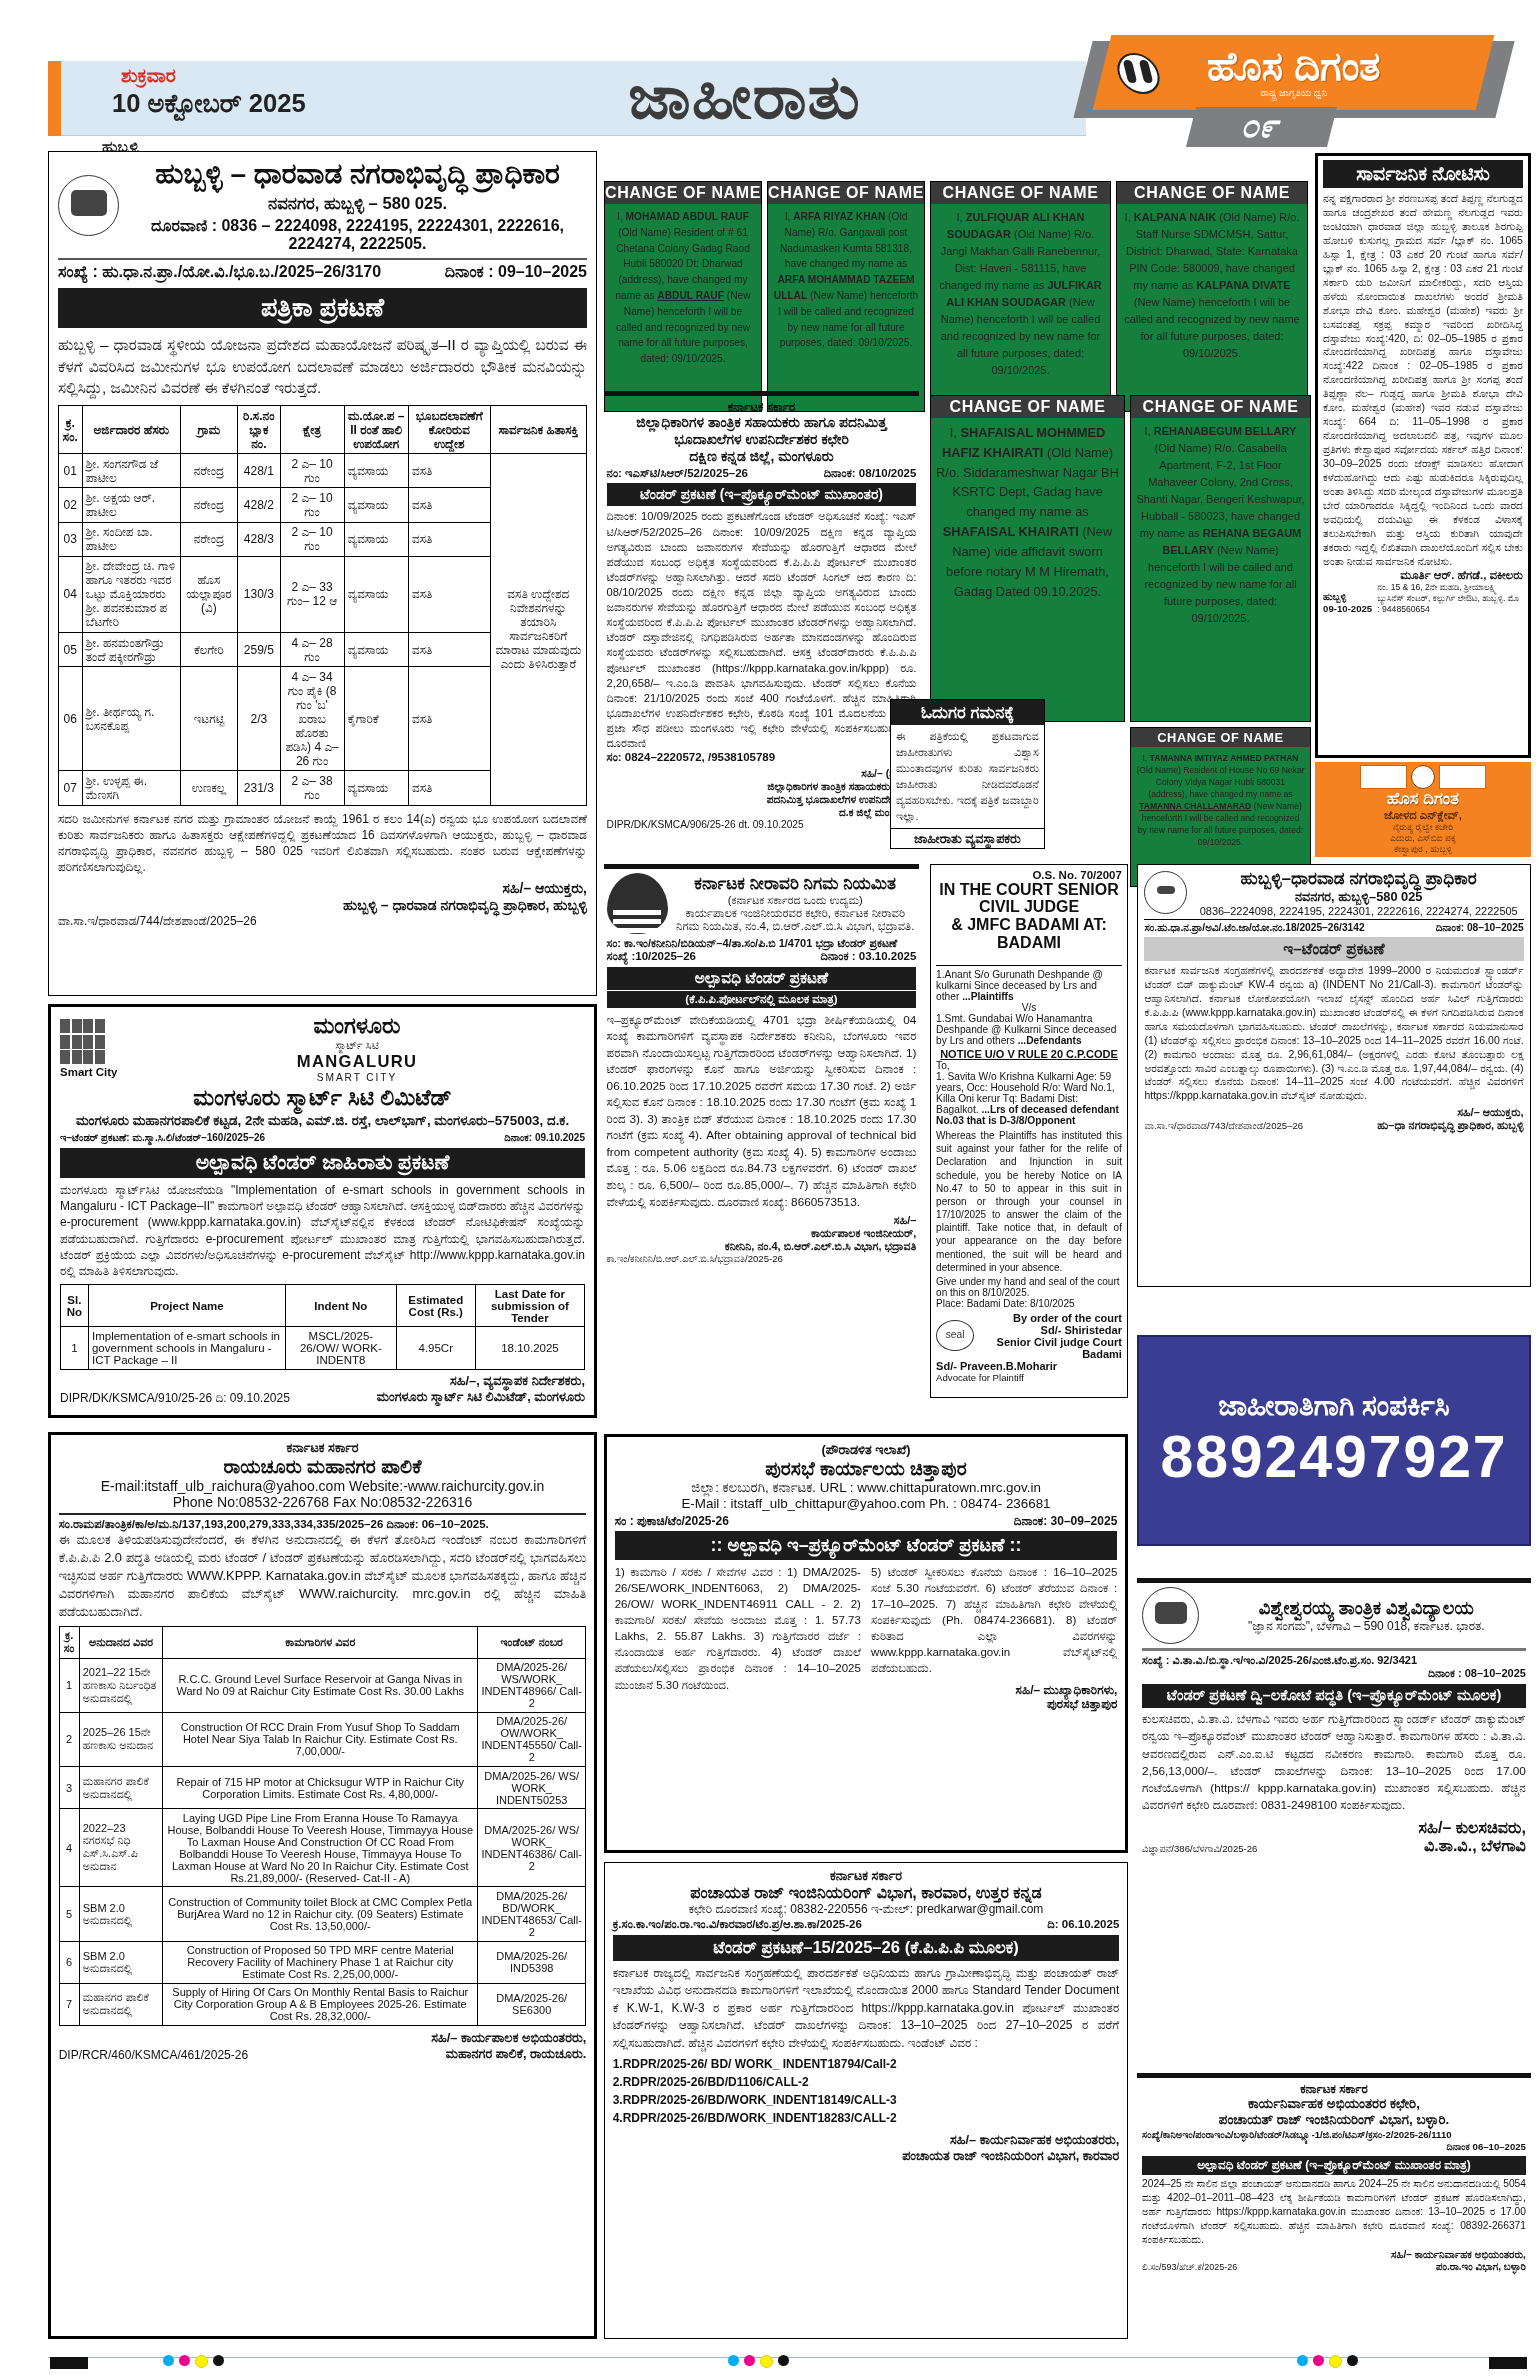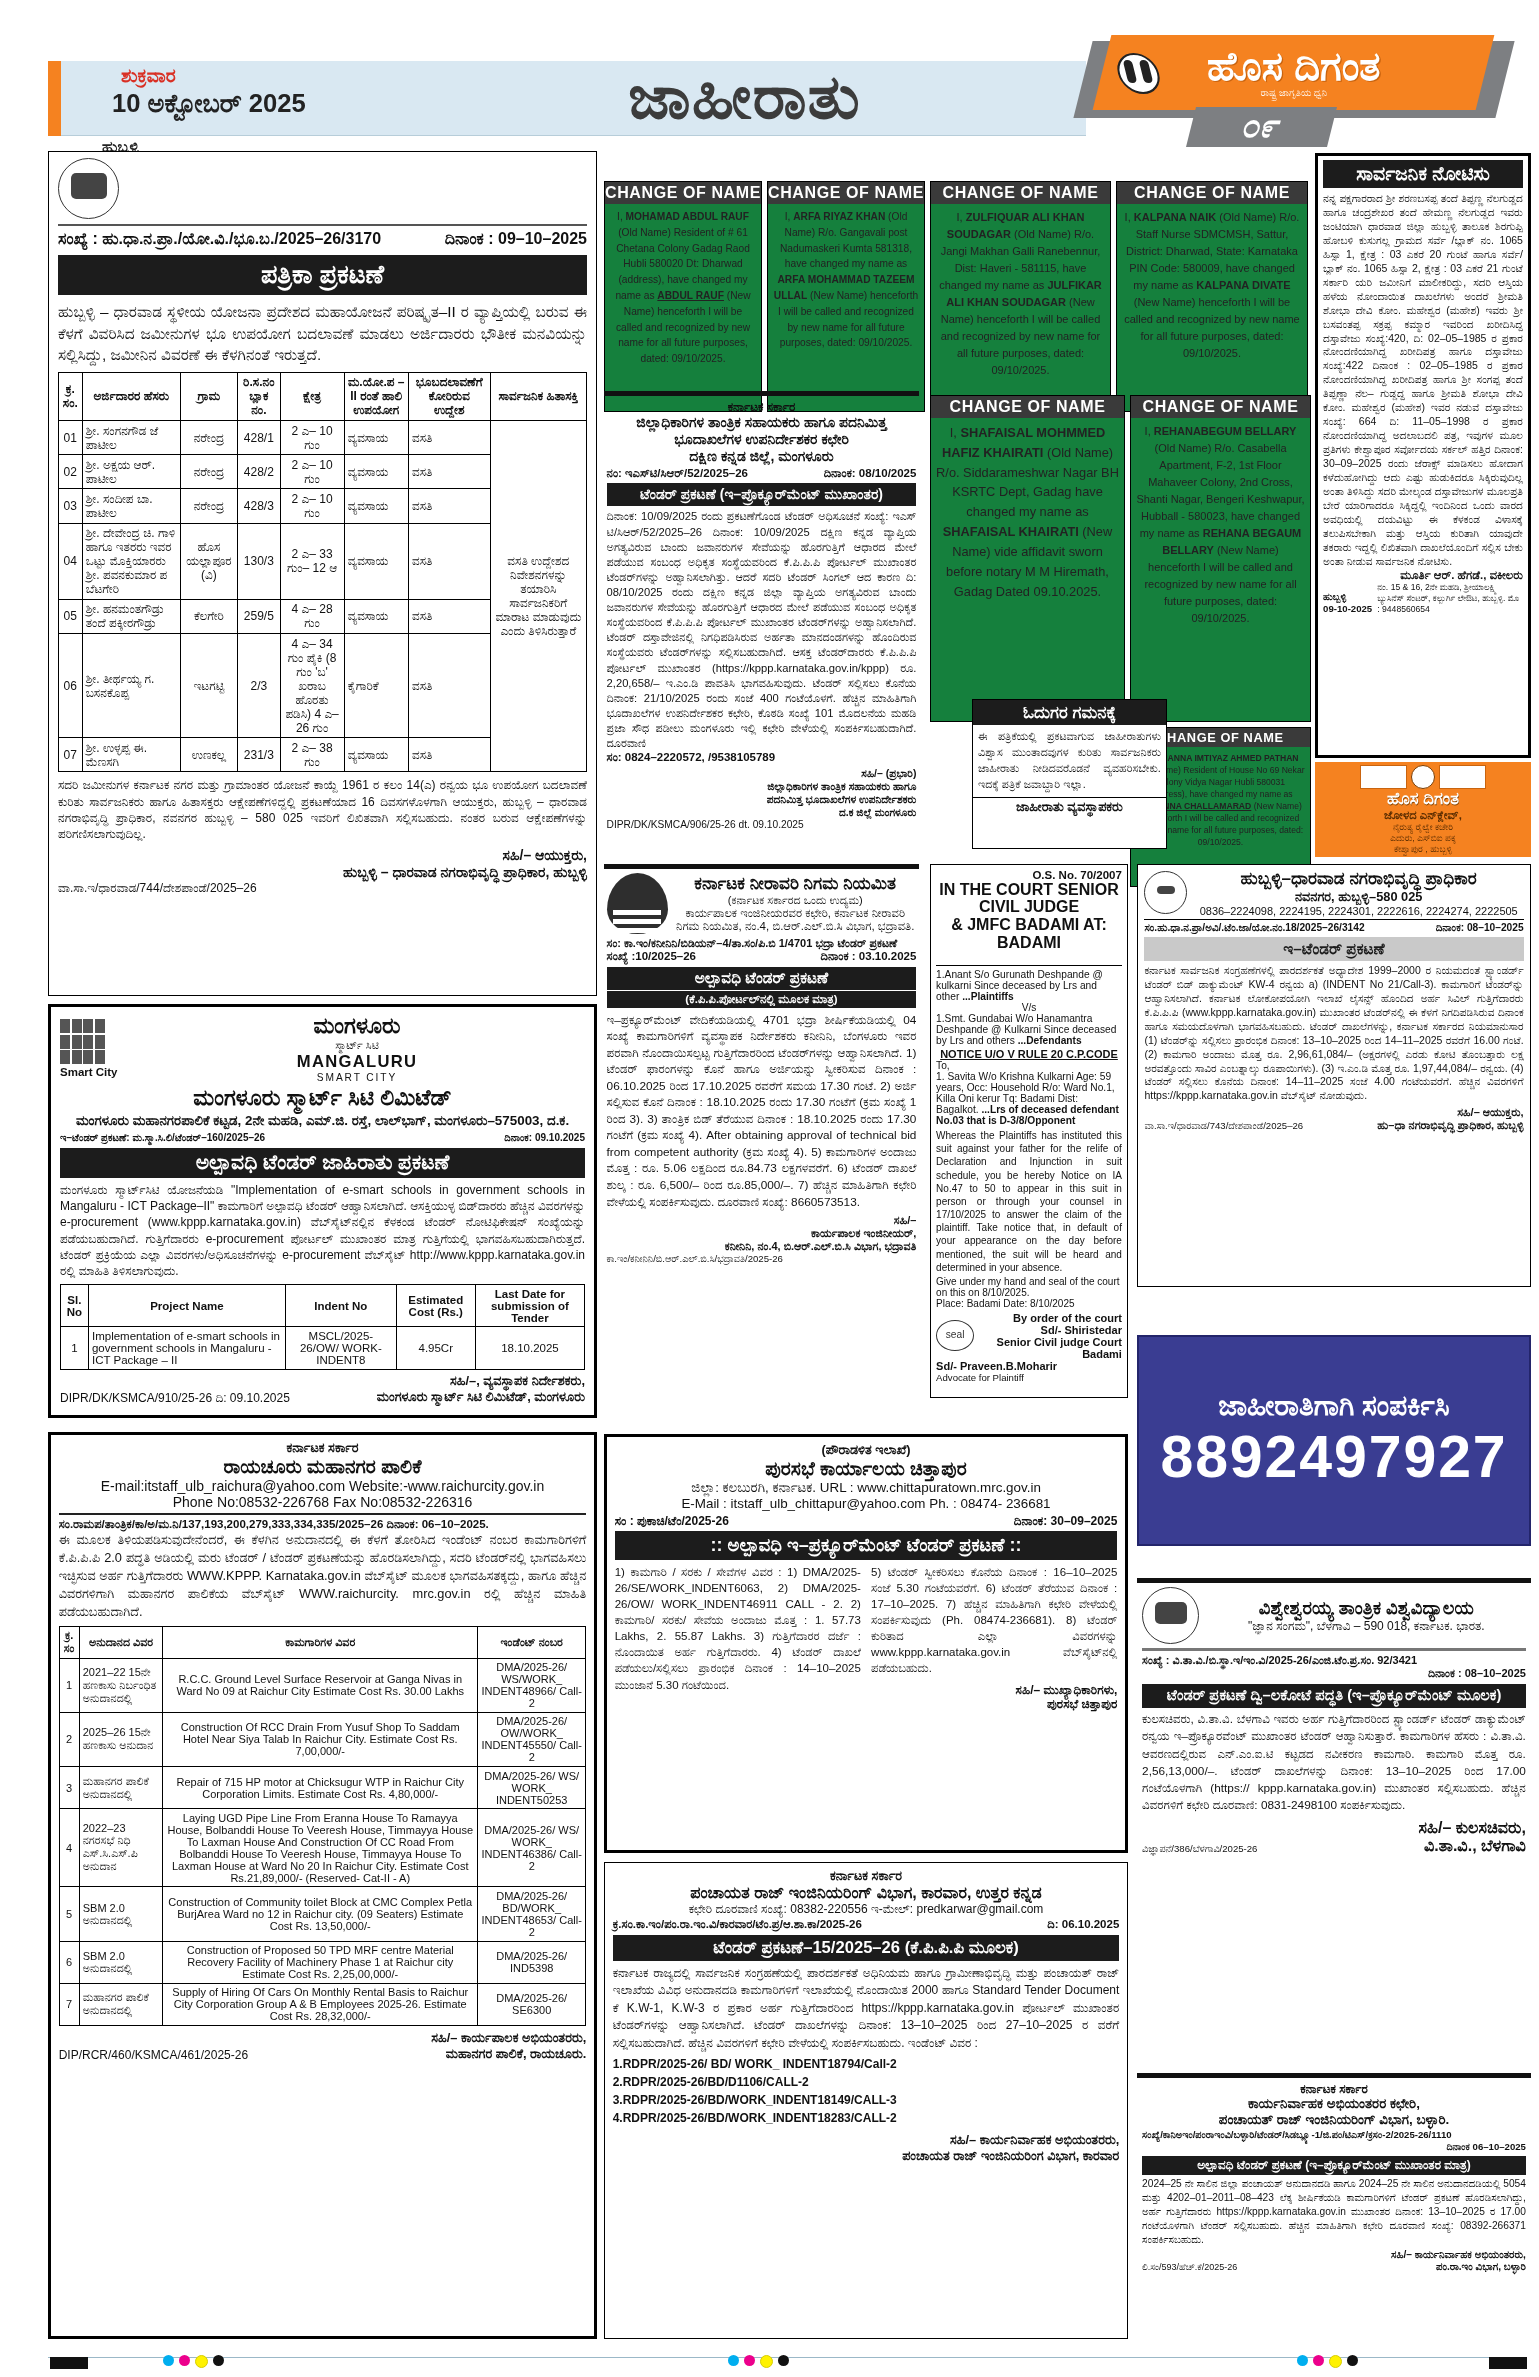--- a/index.html
+++ b/index.html
@@ -78,20 +78,25 @@
       <div class="logo-tag">ರಾಷ್ಟ್ರ ಜಾಗೃತಿಯ ಧ್ವನಿ</div>
     </div>
   </div>
   <div class="logo-emblem"></div>
   <div class="logo-page">೦೯</div>
 </div>
 
 <div class="abs box" style="left:48px;top:151px;width:549px;height:845px;padding:6.4px 9px;">
   <div style="display:flex;align-items:center;gap:9px;">
     <span class="logo-circle"></span>
+    <div style="flex:1;">
+      <div class="h-org" style="font-size:28px;">ಹುಬ್ಬಳ್ಳಿ – ಧಾರವಾಡ ನಗರಾಭಿವೃದ್ಧಿ ಪ್ರಾಧಿಕಾರ</div>
+      <div class="h-sub" style="font-size:16.6px;margin-top:2.6px;">ನವನಗರ, ಹುಬ್ಬಳ್ಳಿ – 580 025.</div>
+      <div class="h-sub" style="font-size:16px;margin-top:2.6px;">ದೂರವಾಣಿ : 0836 – 2224098, 2224195, 22224301, 2222616, 2224274, 2222505.</div>
+    </div>
   </div>
   <div style="border-top:2.6px solid #555;margin:5.1px 0 3.8px;"></div>
   <div class="refrow" style="font-size:16px;">
     <span>ಸಂಖ್ಯೆ : ಹು.ಧಾ.ನ.ಪ್ರಾ./ಯೋ.ವಿ./ಭೂ.ಬ./2025–26/3170</span>
     <span>ದಿನಾಂಕ : 09–10–2025</span>
   </div>
   <div class="band" style="font-size:25.6px;padding:5.1px 0;margin:6.4px 0;">ಪತ್ರಿಕಾ ಪ್ರಕಟಣೆ</div>
   <div class="para" style="font-size:15.3px;line-height:1.4;">ಹುಬ್ಬಳ್ಳಿ – ಧಾರವಾಡ ಸ್ಥಳೀಯ ಯೋಜನಾ ಪ್ರದೇಶದ ಮಹಾಯೋಜನೆ ಪರಿಷ್ಕೃತ–II ರ ವ್ಯಾಪ್ತಿಯಲ್ಲಿ ಬರುವ ಈ ಕೆಳಗೆ ವಿವರಿಸಿದ ಜಮೀನುಗಳ ಭೂ ಉಪಯೋಗ ಬದಲಾವಣೆ ಮಾಡಲು ಅರ್ಜಿದಾರರು ಭೌತೀಕ ಮನವಿಯನ್ನು ಸಲ್ಲಿಸಿದ್ದು, ಜಮೀನಿನ ವಿವರಣೆ ಈ ಕೆಳಗಿನಂತೆ ಇರುತ್ತದೆ.</div>
   <table style="margin-top:6.4px;font-size:12px;">
     <thead>
@@ -382,21 +387,21 @@
   <div class="band" style="font-size:11.5px;padding:1.9px 0;margin:1.3px 0 3.8px;">(ಕೆ.ಪಿ.ಪಿ.ಪೋರ್ಟಲ್‌ನಲ್ಲಿ ಮೂಲಕ ಮಾತ್ರ)</div>
   <div class="para" style="font-size:11.8px;line-height:1.4;">ಇ–ಪ್ರಕ್ಯೂರ್‌ಮೆಂಟ್ ವೇದಿಕೆಯಡಿಯಲ್ಲಿ 4701 ಭದ್ರಾ ಶೀರ್ಷಿಕೆಯಡಿಯಲ್ಲಿ 04 ಸಂಖ್ಯೆ ಕಾಮಗಾರಿಗಳಿಗೆ ವ್ಯವಸ್ಥಾಪಕ ನಿರ್ದೇಶಕರು ಕನೀನಿನಿ, ಬೆಂಗಳೂರು ಇವರ ಪರವಾಗಿ ನೊಂದಾಯಿಸಲ್ಪಟ್ಟ ಗುತ್ತಿಗೆದಾರರಿಂದ ಟೆಂಡರ್‌ಗಳನ್ನು ಆಹ್ವಾನಿಸಲಾಗಿದೆ. 1) ಟೆಂಡರ್ ಫಾರಂಗಳನ್ನು ಕೊನೆ ಹಾಗೂ ಅರ್ಜಿಯನ್ನು ಸ್ವೀಕರಿಸುವ ದಿನಾಂಕ : 06.10.2025 ರಿಂದ 17.10.2025 ರವರೆಗೆ ಸಮಯ 17.30 ಗಂಟೆ. 2) ಅರ್ಜಿ ಸಲ್ಲಿಸುವ ಕೊನೆ ದಿನಾಂಕ : 18.10.2025 ರಂದು 17.30 ಗಂಟೆಗೆ (ಕ್ರಮ ಸಂಖ್ಯೆ 1 ರಿಂದ 3). 3) ತಾಂತ್ರಿಕ ಬಿಡ್ ತೆರೆಯುವ ದಿನಾಂಕ : 18.10.2025 ರಂದು 17.30 ಗಂಟೆಗೆ (ಕ್ರಮ ಸಂಖ್ಯೆ 4). After obtaining approval of technical bid from competent authority (ಕ್ರಮ ಸಂಖ್ಯೆ 4). 5) ಕಾಮಗಾರಿಗಳ ಅಂದಾಜು ಮೊತ್ತ : ರೂ. 5.06 ಲಕ್ಷದಿಂದ ರೂ.84.73 ಲಕ್ಷಗಳವರೆಗೆ. 6) ಟೆಂಡರ್ ದಾಖಲೆ ಶುಲ್ಕ : ರೂ. 6,500/– ರಿಂದ ರೂ.85,000/–. 7) ಹೆಚ್ಚಿನ ಮಾಹಿತಿಗಾಗಿ ಕಛೇರಿ ವೇಳೆಯಲ್ಲಿ ಸಂಪರ್ಕಿಸುವುದು. ದೂರವಾಣಿ ಸಂಖ್ಯೆ: 8660573513.</div>
   <div class="sig" style="font-size:11px;margin-top:3.8px;">
     <div>ಸಹಿ/–</div>
     <div>ಕಾರ್ಯಪಾಲಕ ಇಂಜಿನೀಯರ್,</div>
     <div>ಕನೀನಿನಿ, ನಂ.4, ಬಿ.ಆರ್.ಎಲ್.ಬಿ.ಸಿ ವಿಭಾಗ, ಭದ್ರಾವತಿ</div>
   </div>
   <div class="smallref" style="font-size:9.6px;">ಕಾ.ಇಂ/ಕನೀನಿನಿ/ಬಿ.ಆರ್.ಎಲ್.ಬಿ.ಸಿ/ಭದ್ರಾವತಿ/2025-26</div>
 </div>
 
-<div class="abs box" style="left:972px;top:699px;width:195px;height:150px;">
+<div class="abs box" style="left:890px;top:699px;width:155px;height:150px;">
   <div class="band" style="font-size:16.6px;padding:2.6px 0;">ಓದುಗರ ಗಮನಕ್ಕೆ</div>
   <div class="para" style="font-size:11px;line-height:1.45;padding:3.8px 5.1px;">ಈ ಪತ್ರಿಕೆಯಲ್ಲಿ ಪ್ರಕಟವಾಗುವ ಜಾಹೀರಾತುಗಳು ವಿಶ್ವಾಸ ಮುಂತಾದವುಗಳ ಕುರಿತು ಸಾರ್ವಜನಿಕರು ಜಾಹೀರಾತು ನೀಡಿದವರೊಡನೆ ವ್ಯವಹರಿಸಬೇಕು. ಇದಕ್ಕೆ ಪತ್ರಿಕೆ ಜವಾಬ್ದಾರಿ ಇಲ್ಲಾ.</div>
   <div class="ctr" style="font-size:12.8px;font-weight:bold;border-top:1.3px solid #000;padding:1.9px 0;">ಜಾಹೀರಾತು ವ್ಯವಸ್ಥಾಪಕರು</div>
 </div>
 
 <div class="abs box" style="left:930px;top:864px;width:198px;height:534px;padding:3.8px 5.1px;">
   <div style="text-align:right;font-size:11.5px;font-weight:bold;">O.S. No. 70/2007</div>
   <div class="ctr" style="font-size:16px;font-weight:bold;line-height:1.1;">IN THE COURT SENIOR CIVIL JUDGE</div>
   <div class="ctr" style="font-size:16px;font-weight:bold;line-height:1.1;border-bottom:1.3px solid #000;padding-bottom:14px;">&amp; JMFC BADAMI AT: BADAMI</div>
   <div style="font-size:10.2px;margin-top:2.6px;"><span>1.Anant S/o Gurunath Deshpande @ kulkarni Since deceased by Lrs and other</span> <b>...Plaintiffs</b></div>

